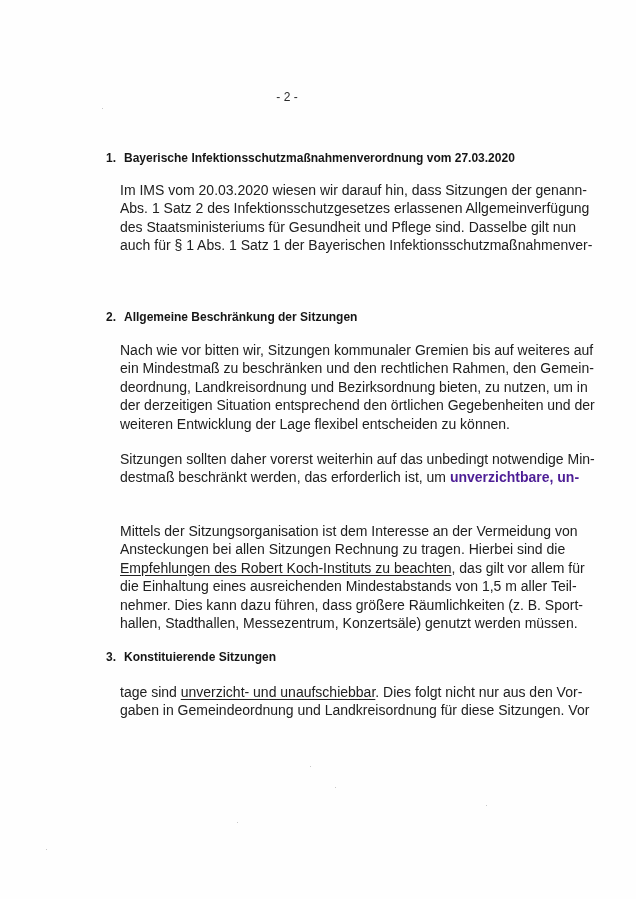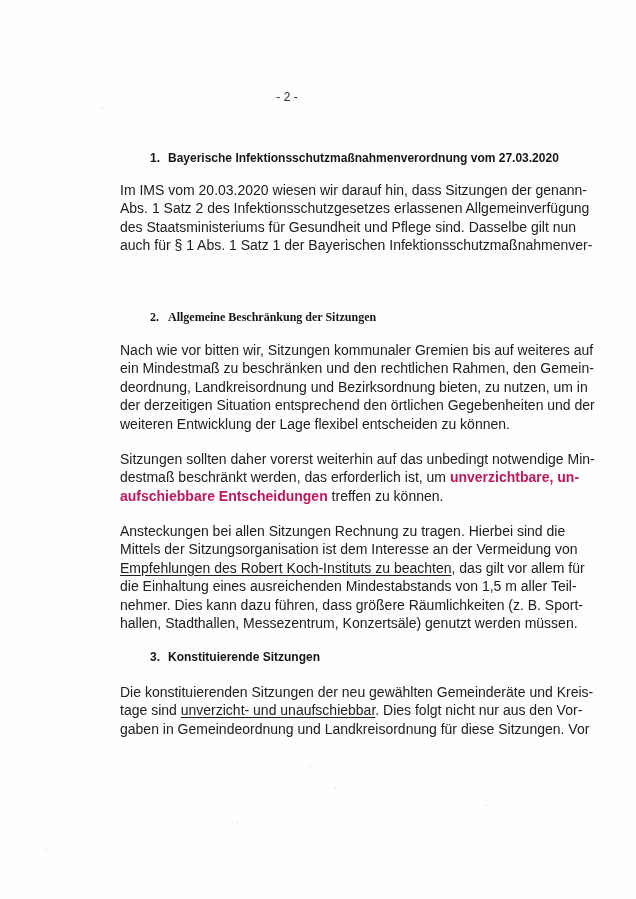--- a/index.html
+++ b/index.html
@@ -33,40 +33,39 @@
       color: #2a2a2a;
     }
     .heading {
       position: absolute;
       left: 106px;
       font-size: 12px;
       font-weight: bold;
       line-height: 16px;
       color: #161616;
       white-space: nowrap;
-      margin-left: 44px;
     }
     .heading .num {
       display: inline-block;
       width: 18px;
     }
     .para {
       position: absolute;
       left: 120px;
       width: 400px;
       font-size: 14px;
       line-height: 18.4px;
       color: #202020;
     }
     .para .line {
       display: block;
       white-space: nowrap;
     }
     .u { text-decoration: underline; text-underline-offset: 2px; }
-    .b { font-weight: bold; color: #be185d; }
+    .b { font-weight: bold; color: #4c1d95; }
     .speck {
       position: absolute;
       width: 1px; height: 1px;
       background: #c8c8c8;
     }
   </style>
 </head>
 <body>
 
 <div class="page">
@@ -76,49 +75,47 @@
   <div class="heading" style="top:150px;">
     <span class="num">1.</span><span>Bayerische Infektionsschutzmaßnahmenverordnung vom 27.03.2020</span>
   </div>
   <div class="para" style="top:181px;">
       <span class="line"><span>Im IMS vom 20.03.2020 wiesen wir darauf hin, dass Sitzungen der genann-</span></span>
       <span class="line"><span>Abs. 1 Satz 2 des Infektionsschutzgesetzes erlassenen Allgemeinverfügung</span></span>
       <span class="line"><span>des Staatsministeriums für Gesundheit und Pflege sind. Dasselbe gilt nun</span></span>
       <span class="line"><span>auch für § 1 Abs. 1 Satz 1 der Bayerischen Infektionsschutzmaßnahmenver-</span></span>
     </div>
 
-  <div class="heading" style="top:309px;font-family:Liberation Serif, serif;">
+  <div class="heading" style="top:309px;">
     <span class="num">2.</span><span>Allgemeine Beschränkung der Sitzungen</span>
   </div>
   <div class="para" style="top:341px;">
       <span class="line"><span>Nach wie vor bitten wir, Sitzungen kommunaler Gremien bis auf weiteres auf</span></span>
       <span class="line"><span>ein Mindestmaß zu beschränken und den rechtlichen Rahmen, den Gemein-</span></span>
       <span class="line"><span>deordnung, Landkreisordnung und Bezirksordnung bieten, zu nutzen, um in</span></span>
       <span class="line"><span>der derzeitigen Situation entsprechend den örtlichen Gegebenheiten und der</span></span>
       <span class="line"><span>weiteren Entwicklung der Lage flexibel entscheiden zu können.</span></span>
     </div>
   <div class="para" style="top:450px;">
       <span class="line"><span>Sitzungen sollten daher vorerst weiterhin auf das unbedingt notwendige Min-</span></span>
       <span class="line"><span>destmaß beschränkt werden, das erforderlich ist, um </span><span class="b">unverzichtbare, un-</span></span>
-      <span class="line"><span class="b">aufschiebbare Entscheidungen</span><span> treffen zu können.</span></span>
     </div>
   <div class="para" style="top:522px;">
+      <span class="line"><span>Mittels der Sitzungsorganisation ist dem Interesse an der Vermeidung von</span></span>
       <span class="line"><span>Ansteckungen bei allen Sitzungen Rechnung zu tragen. Hierbei sind die</span></span>
-      <span class="line"><span>Mittels der Sitzungsorganisation ist dem Interesse an der Vermeidung von</span></span>
       <span class="line"><span class="u">Empfehlungen des Robert Koch-Instituts zu beachten</span><span>, das gilt vor allem für</span></span>
       <span class="line"><span>die Einhaltung eines ausreichenden Mindestabstands von 1,5 m aller Teil-</span></span>
       <span class="line"><span>nehmer. Dies kann dazu führen, dass größere Räumlichkeiten (z. B. Sport-</span></span>
       <span class="line"><span>hallen, Stadthallen, Messezentrum, Konzertsäle) genutzt werden müssen.</span></span>
     </div>
 
   <div class="heading" style="top:649px;">
     <span class="num">3.</span><span>Konstituierende Sitzungen</span>
   </div>
   <div class="para" style="top:683px;">
-      <span class="line"><span>Die konstituierenden Sitzungen der neu gewählten Gemeinderäte und Kreis-</span></span>
       <span class="line"><span>tage sind </span><span class="u">unverzicht- und unaufschiebbar</span><span>. Dies folgt nicht nur aus den Vor-</span></span>
       <span class="line"><span>gaben in Gemeindeordnung und Landkreisordnung für diese Sitzungen. Vor</span></span>
     </div>
 
   <div class="speck" style="left:102px;top:108px;"></div>
   <div class="speck" style="left:310px;top:766px;"></div>
   <div class="speck" style="left:237px;top:822px;"></div>
   <div class="speck" style="left:335px;top:787px;"></div>
   <div class="speck" style="left:486px;top:805px;"></div>
   <div class="speck" style="left:46px;top:849px;"></div>

